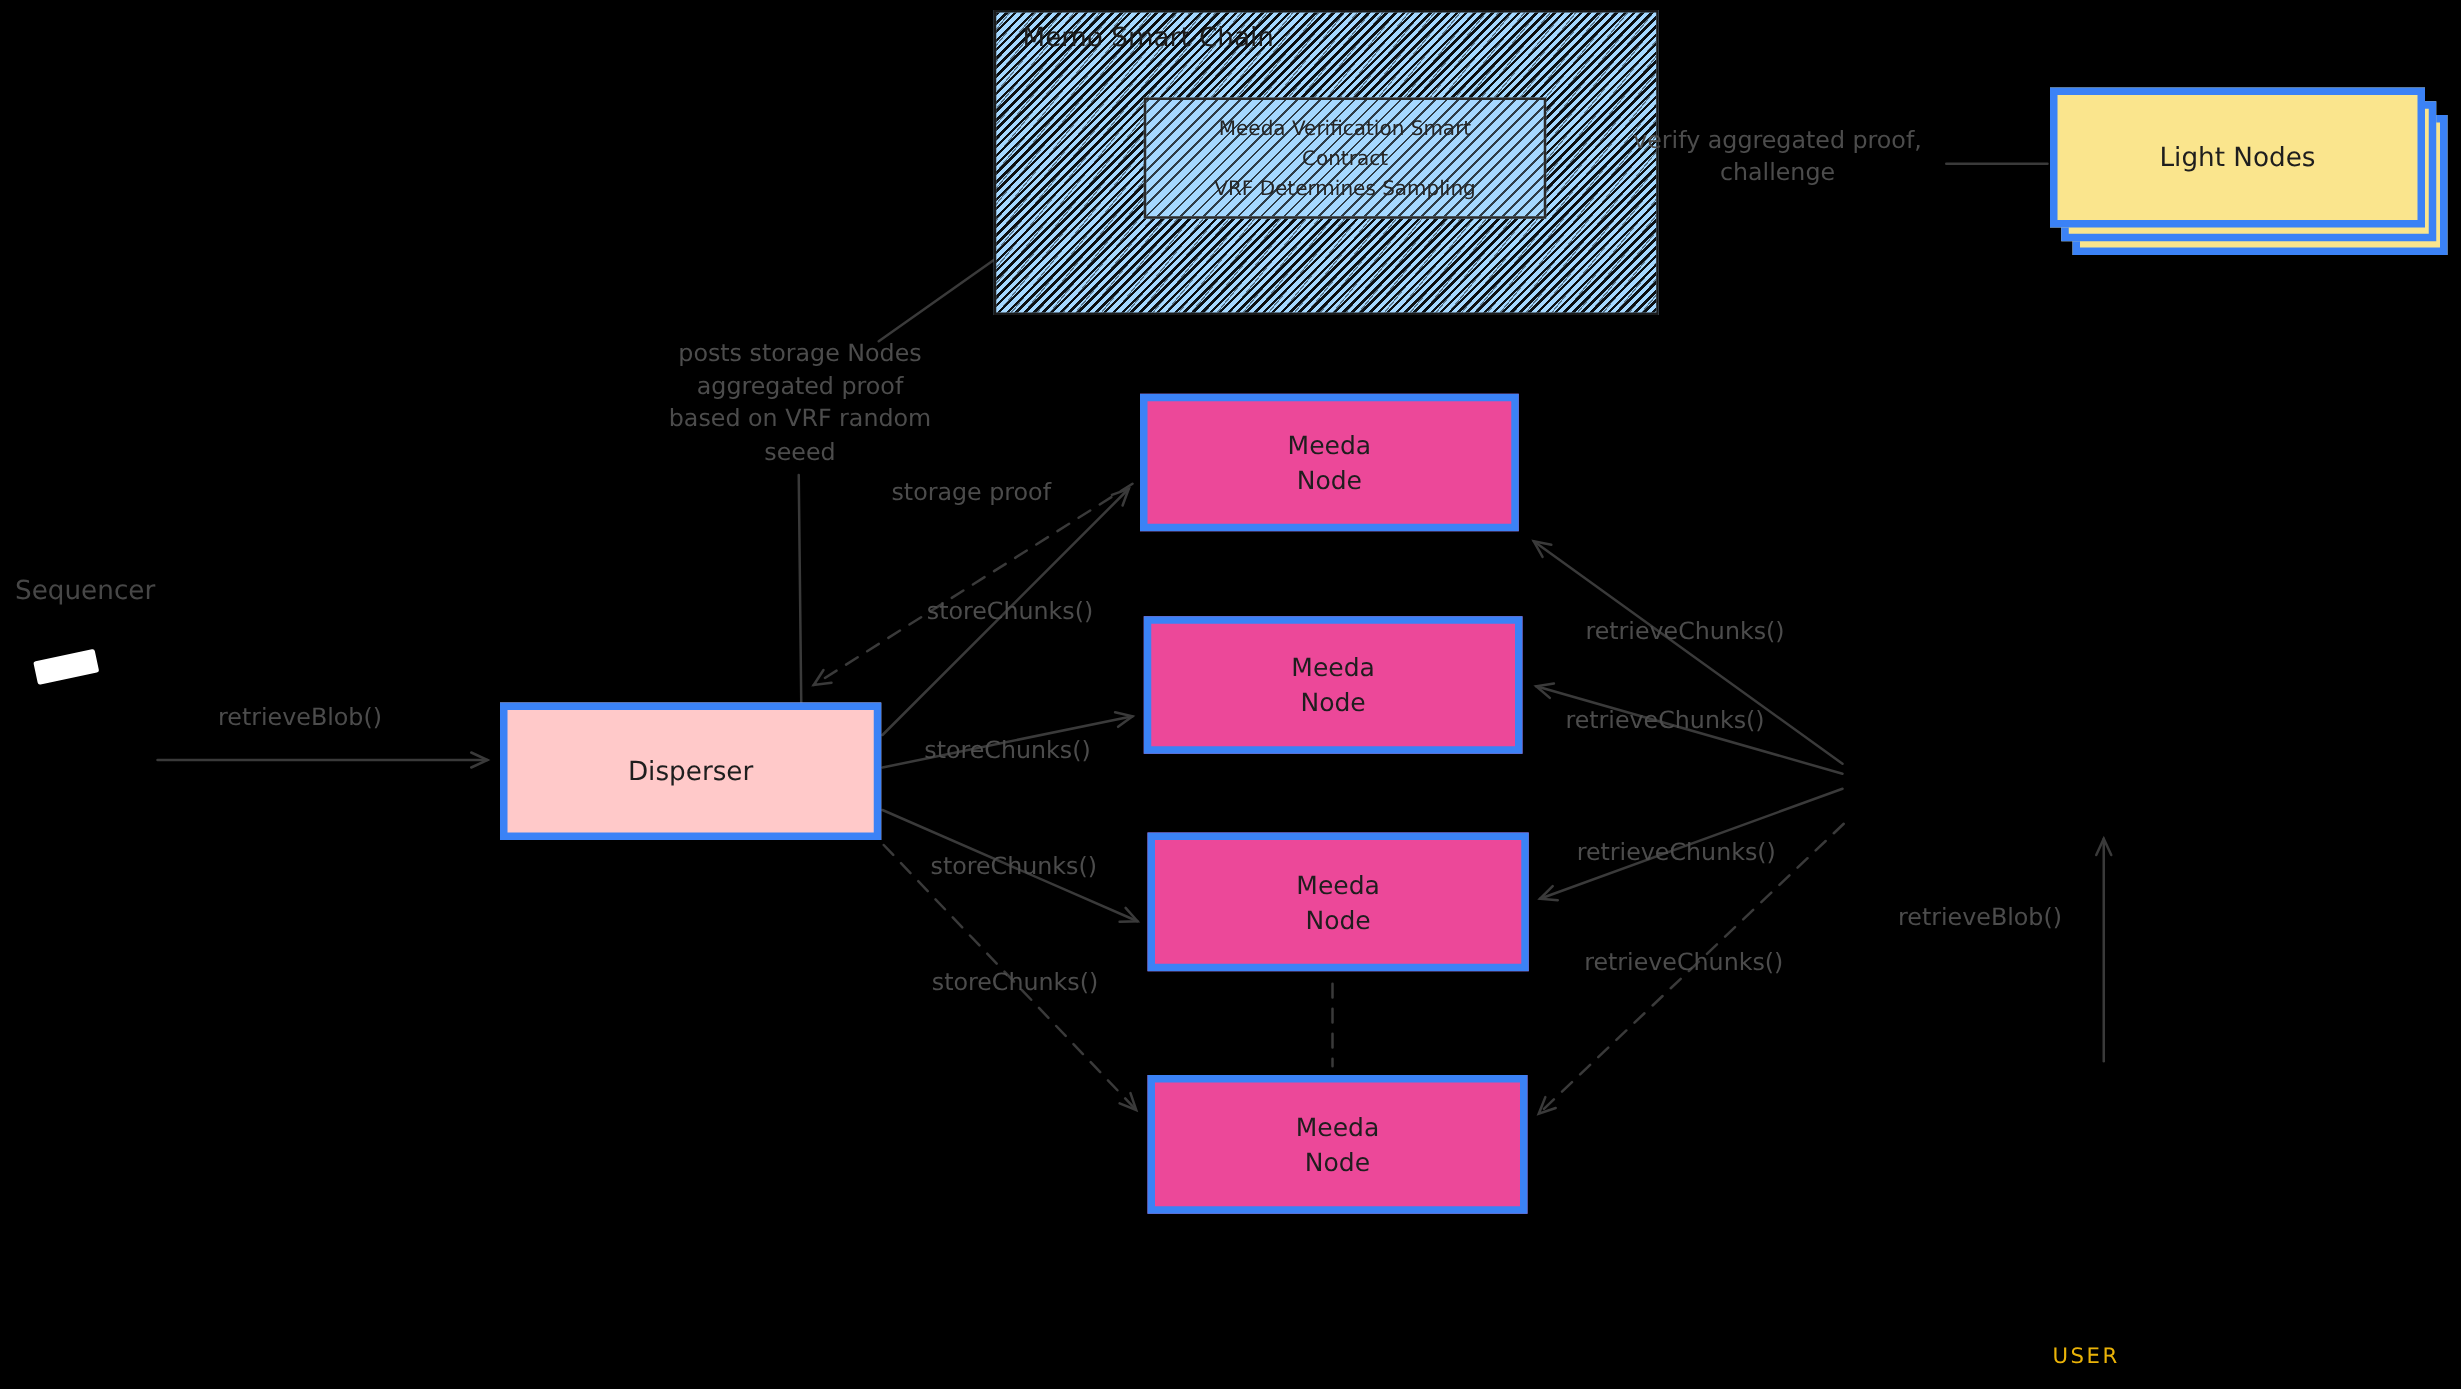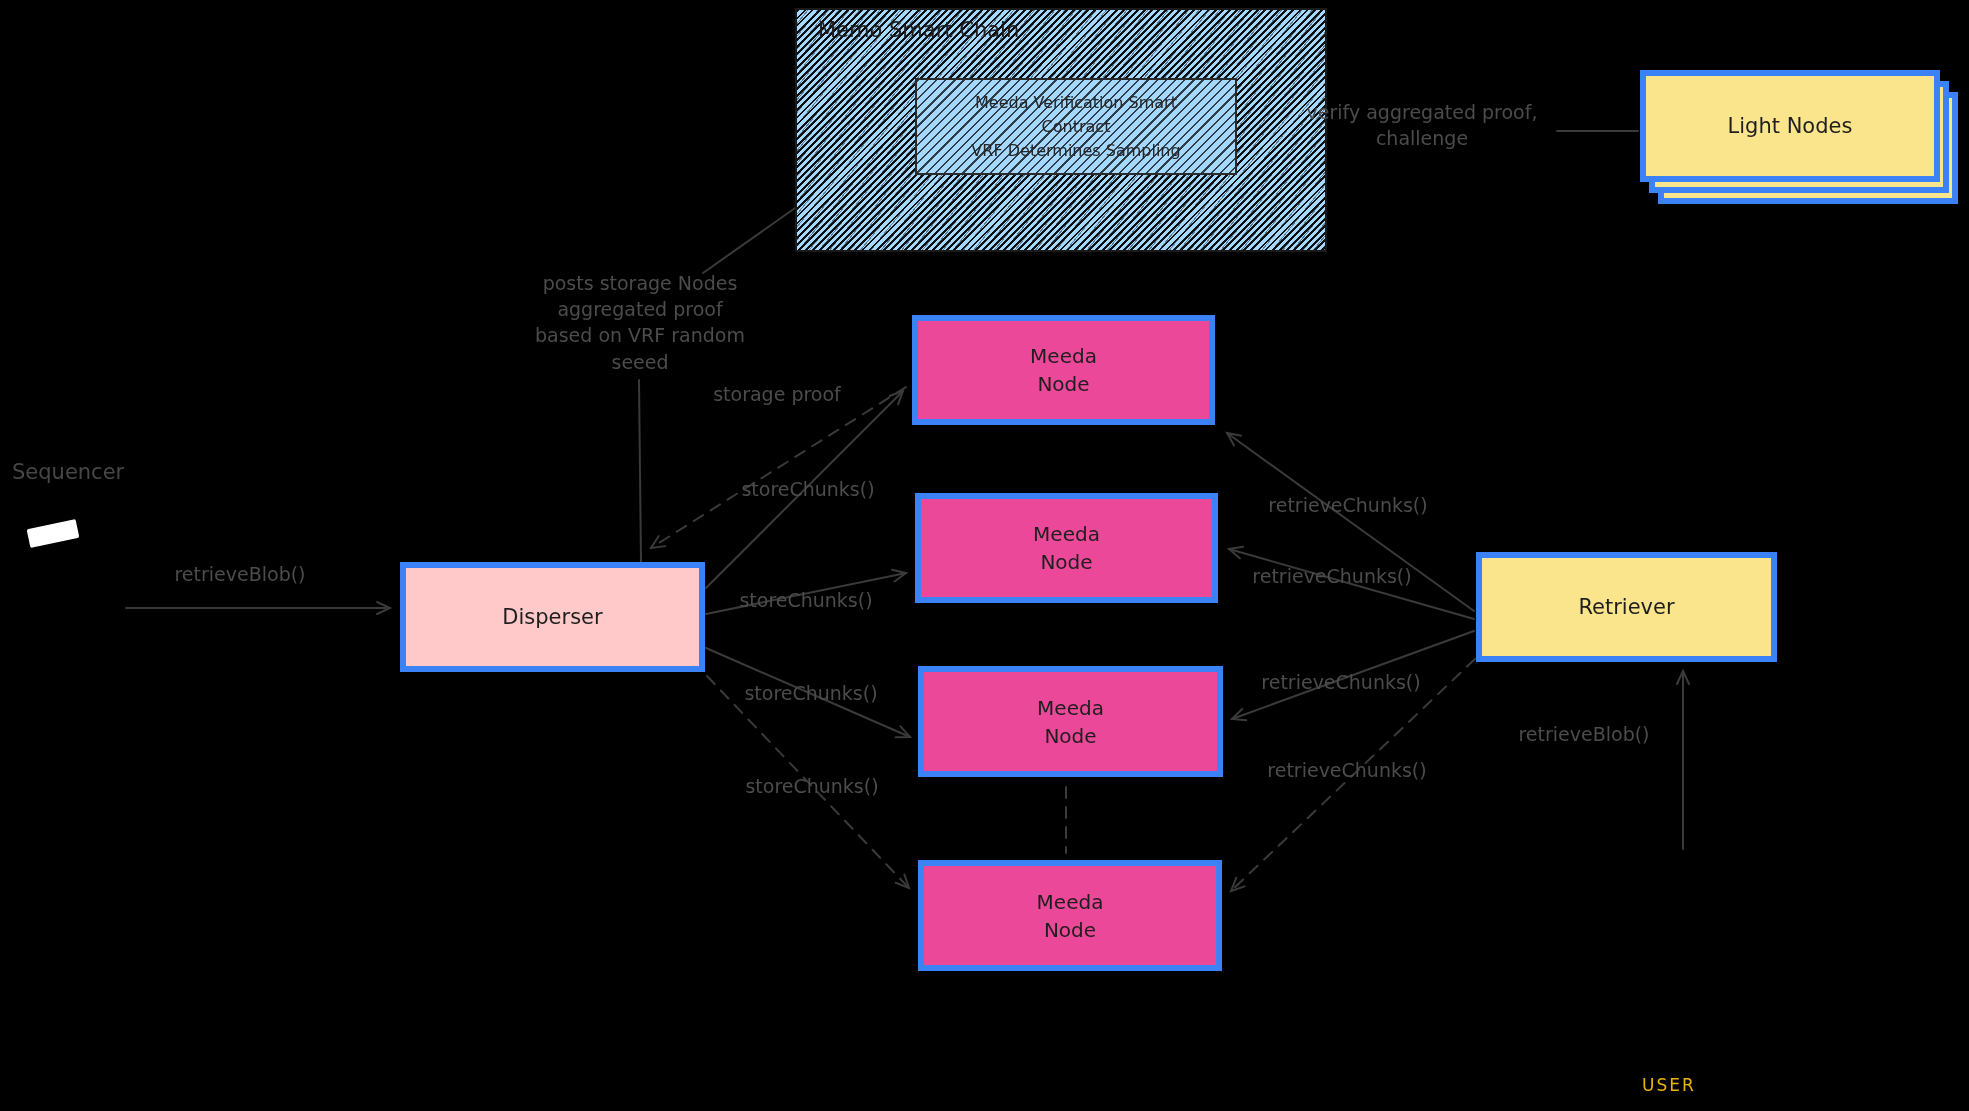--- a/index.html
+++ b/index.html
@@ -103,23 +103,20 @@
 
   <div class="box blue" style="left:912px;top:315px;width:303px;height:110px;">Meeda
 Node</div>
   <div class="box blue" style="left:915px;top:493px;width:303px;height:110px;">Meeda
 Node</div>
   <div class="box blue" style="left:918px;top:666px;width:305px;height:111px;">Meeda
 Node</div>
   <div class="box blue" style="left:918px;top:860px;width:304px;height:111px;">Meeda
 Node</div>
 
-  <div class="box yellow" style="left:1476px;top:552px;width:301px;height:110px;">
-    <span>Retriever</span>
-  </div>
 
   <div class="edge-label" style="left:240px;top:562px;">retrieveBlob()</div>
   <div class="edge-label" style="left:640px;top:270px;line-height:1.38;">posts storage Nodes
 aggregated proof
 based on VRF random
 seeed</div>
   <div class="edge-label" style="left:777px;top:382px;">storage proof</div>
   <div class="edge-label" style="left:808px;top:477px;">storeChunks()</div>
   <div class="edge-label" style="left:806px;top:588px;">storeChunks()</div>
   <div class="edge-label" style="left:811px;top:681px;">storeChunks()</div>

